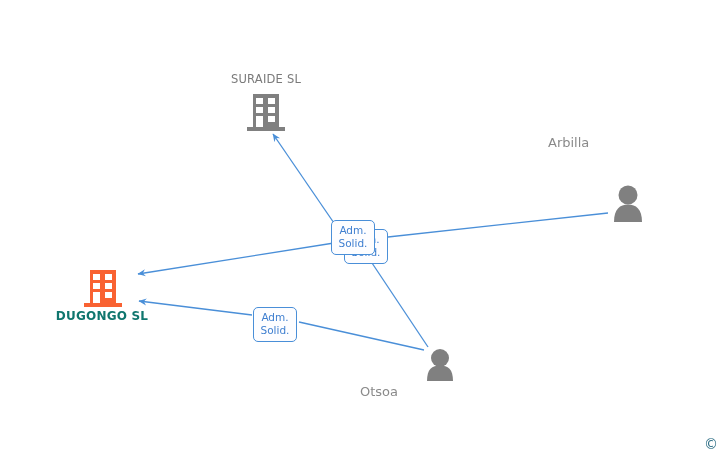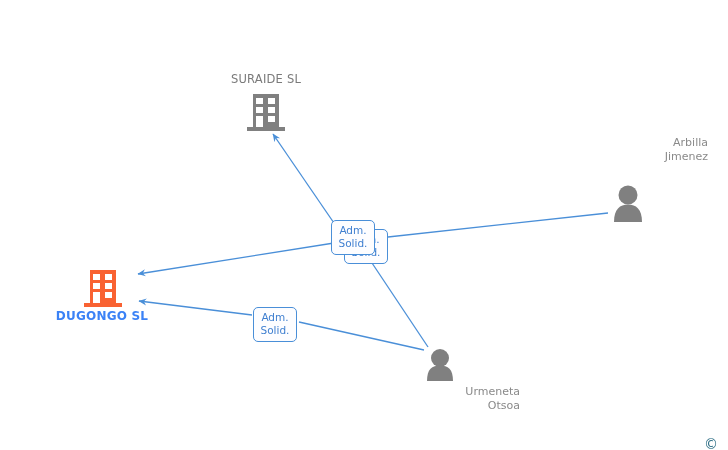--- a/index.html
+++ b/index.html
@@ -18,29 +18,29 @@
   .company-label{
     position:absolute;
     width:200px;
     text-align:center;
     font-size:11.5px;
     color:#7a7a7a;
     letter-spacing:.2px;
     white-space:nowrap;
   }
   .company-label.strong{
-    color:#3b82f6;
+    color:#0f766e;
     font-weight:bold;
     font-size:12px;
   }
   .person-label{
     position:absolute;
     width:160px;
-    text-align:right;
-    font-size:11px;
+    text-align:left;
+    font-size:13px;
     color:#8a8a8a;
     line-height:14px;
   }
 
   .reltag{
     position:absolute;
     box-sizing:border-box;
     background:#fdfdff;
     border:1.4px solid #4a8fd8;
     border-radius:5px;
@@ -130,39 +130,37 @@
         <rect x="17" y="22" width="7" height="6" fill="#ffffff"></rect>
         <rect x="-4" y="33" width="38" height="4" fill="#f96232"></rect>
       </g>
     </svg>
     <div class="company-label strong" style="left:0;top:41px;">DUGONGO SL</div>
   </div>
 
   <div class="node" style="left:548px;top:126px;">
     <div class="person-label" style="left:0;top:0;">
       <div>Arbilla</div>
-      <div>Jimenez</div>
     </div>
     <svg width="160" height="40" style="position:absolute;left:0;top:48px;" viewBox="0 0 160 40">
       <g transform="translate(66,0)">
         <circle cx="14" cy="11" r="9.5" fill="#808080"></circle>
         <path d="M0,38 C0,25 6,20.5 14,20.5 C22,20.5 28,25 28,38 Z" fill="#808080"></path>
       </g>
     </svg>
   </div>
 
   <div class="node" style="left:360px;top:338px;">
     <svg width="160" height="34" style="position:absolute;left:0;top:0;" viewBox="0 0 160 34">
       <g transform="translate(66,0)">
         <circle cx="14" cy="10" r="9" fill="#808080"></circle>
         <path d="M1,33 C1,21 6,17.5 14,17.5 C22,17.5 27,21 27,33 Z" fill="#808080"></path>
       </g>
     </svg>
     <div class="person-label" style="left:0;top:37px;">
-      <div>Urmeneta</div>
       <div>Otsoa</div>
     </div>
   </div>
 
   <div class="reltag" style="left:344px;top:219px;width:44px;">
     <span>Adm.</span>
     <span class="l2">Solid.</span>
   </div>
 
   <div class="reltag" style="left:331px;top:210px;width:44px;">

